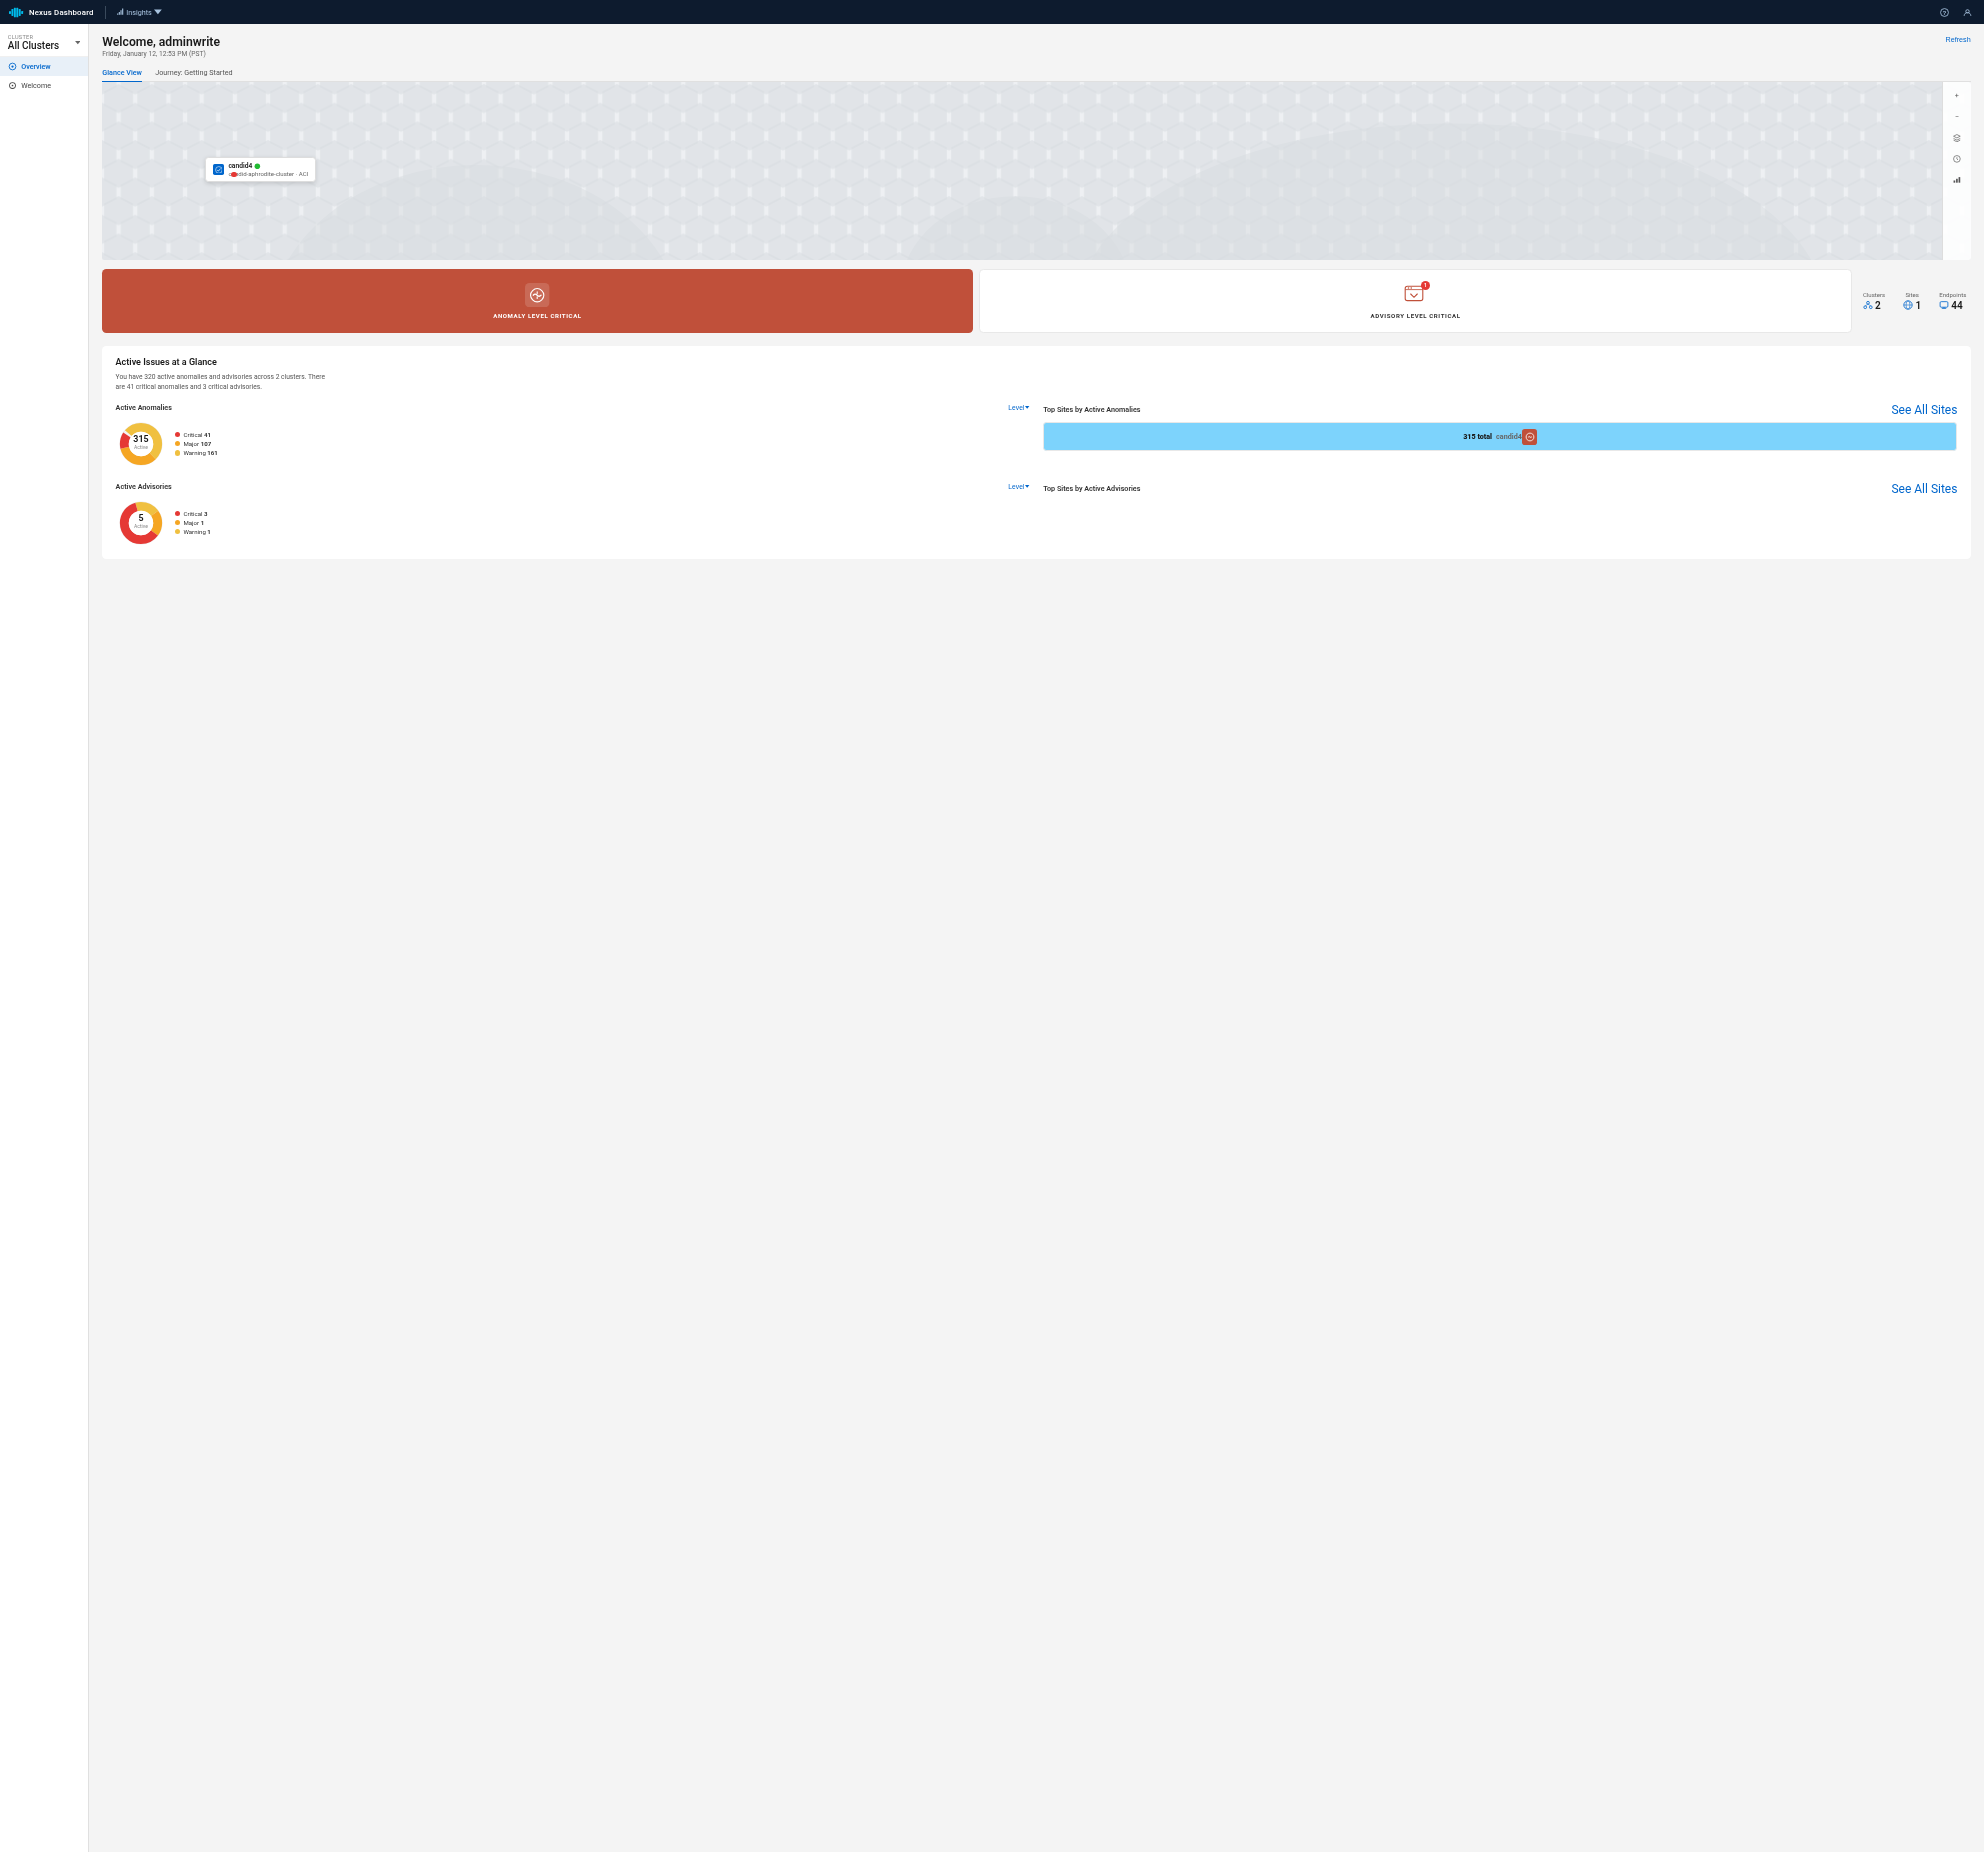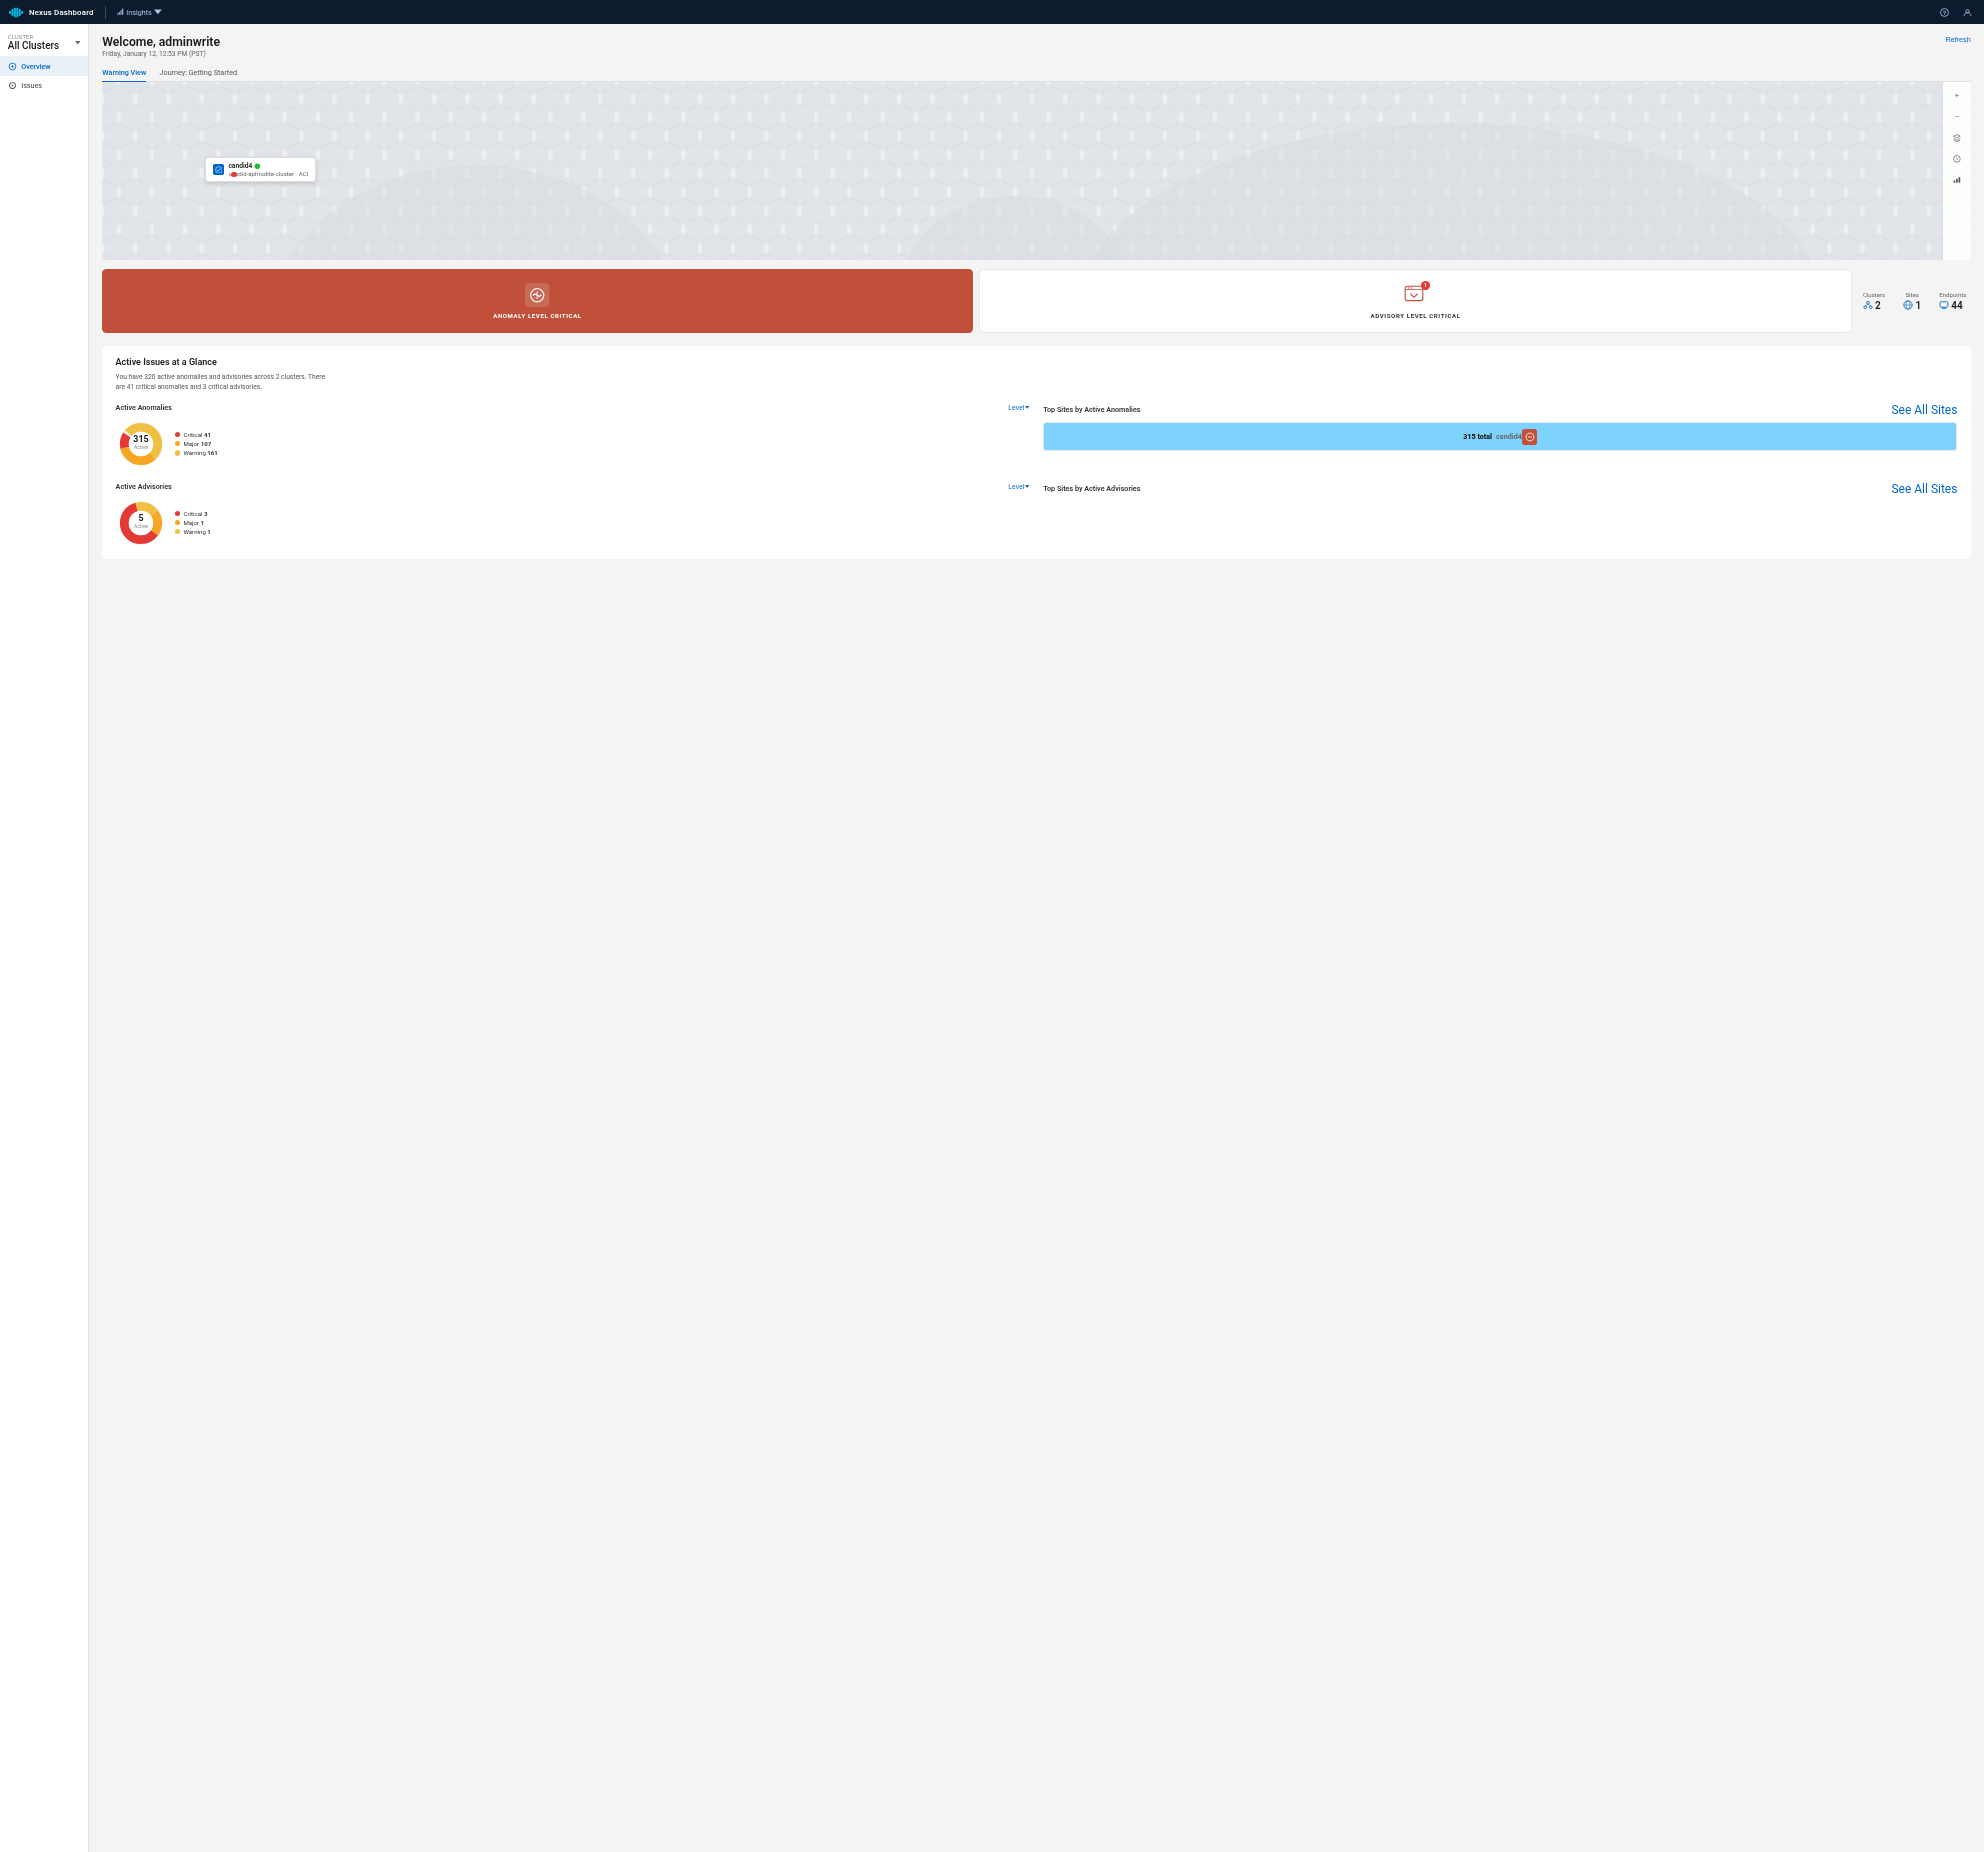--- a/index.html
+++ b/index.html
@@ -222,36 +222,36 @@
       <circle cx="8" cy="8" r="6" stroke="currentColor" stroke-width="1.5" fill="none"></circle>
       <circle cx="8" cy="8" r="2" fill="currentColor"></circle>
     </svg>
     <span>Overview</span>
   </div>
   <div class="sidebar-nav-item">
     <svg viewBox="0 0 16 16" width="9" height="9" fill="currentColor">
       <path d="M8 2a6 6 0 100 12A6 6 0 008 2zm0 1.5a4.5 4.5 0 110 9 4.5 4.5 0 010-9z"></path>
       <circle cx="8" cy="8" r="1.5" fill="currentColor"></circle>
     </svg>
-    <span>Issues</span>
+    <span>Welcome</span>
   </div>
 </aside>
 
 <main class="main">
 
   <div class="page-header">
     <div>
       <div class="page-title">Welcome, adminwrite</div>
       <div class="page-subtitle">Friday, January 12, 12:53 PM (PST)</div>
     </div>
     <button class="refresh-btn">Refresh</button>
   </div>
 
   <div class="tabs">
-    <div class="tab active">Warning View</div>
+    <div class="tab active">Glance View</div>
     <div class="tab">Journey: Getting Started</div>
   </div>
 
   <div class="map-container">
 
     <svg class="hex-grid" viewBox="0 0 900 300" preserveAspectRatio="xMidYMid slice">
       <defs>
         <pattern id="hex" x="0" y="0" width="16" height="18" patternUnits="userSpaceOnUse">
           <polygon points="8,1 15,4.5 15,11.5 8,15 1,11.5 1,4.5" fill="#d8dce0" opacity="0.7"></polygon>
         </pattern>

